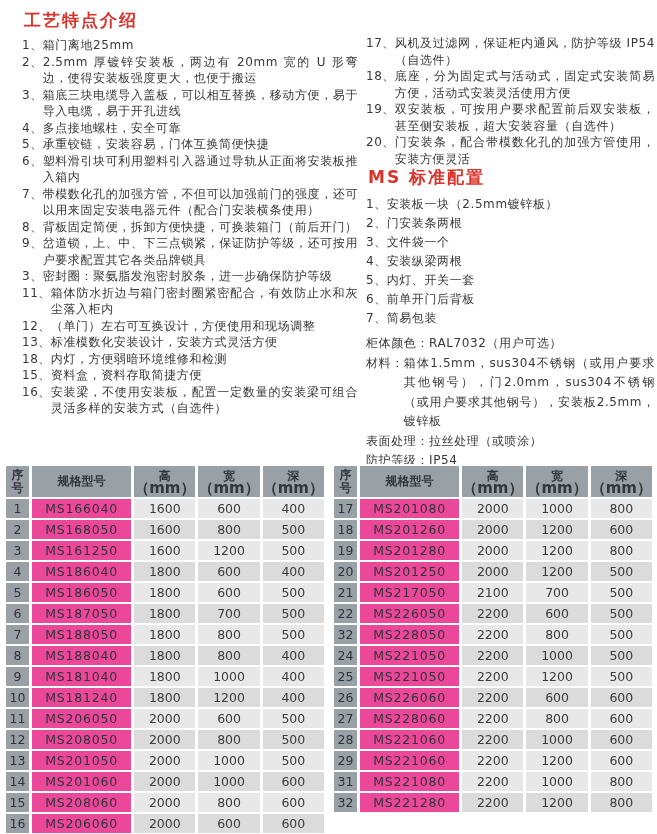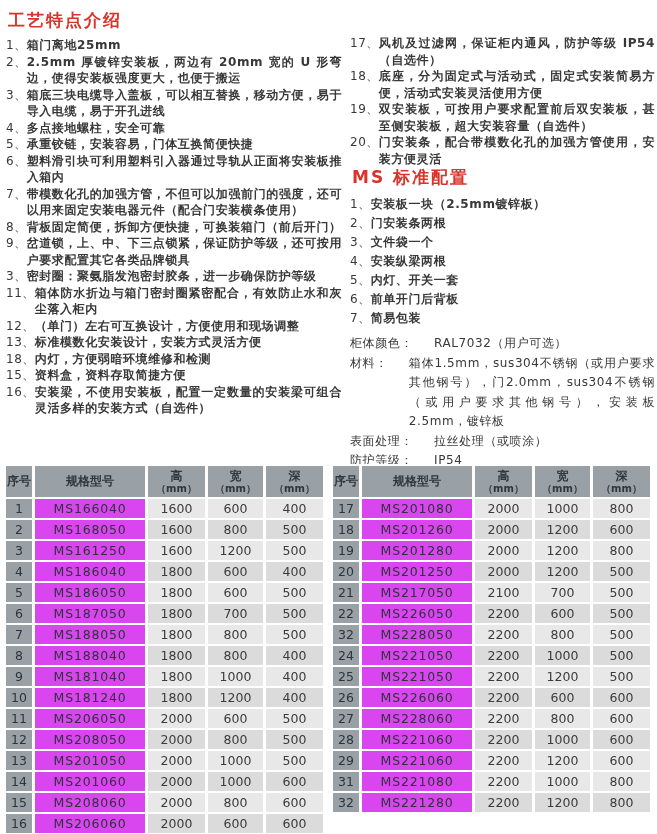--- a/index.html
+++ b/index.html
@@ -2,49 +2,49 @@
 <html><head>
 <meta charset="utf-8">
 <style>
   html,body{margin:0;padding:0;}
   body{
     width:657px;height:834px;background:#ffffff;
     font-family:"DejaVu Sans","Liberation Sans",sans-serif;
     color:#383838;-webkit-font-smoothing:antialiased;
   }
   .page{position:relative;width:657px;height:834px;overflow:hidden;background:#fff;}
-  .top{display:flex;padding:8px 2px 0 6px;height:462px;box-sizing:border-box;}
+  .top{display:flex;padding:8px 2px 0 22px;height:462px;box-sizing:border-box;}
   .colL{width:336px;box-sizing:border-box;}
   .colR{flex:1;box-sizing:border-box;padding-left:8px;}
   .heading{
     font-size:17px;font-weight:bold;color:#d8342c;
     letter-spacing:2px;margin:2px 0 7px 2px;line-height:20px;
   }
   .heading2{margin-top:0;margin-bottom:8px;}
   .list{font-size:12px;line-height:16.5px;}
   .li{display:flex;align-items:flex-start;}
   .li .num{flex:none;white-space:nowrap;letter-spacing:0.5px;}
-  .li .txt{flex:1;text-align:justify;letter-spacing:0.6px;font-weight:bold;}
+  .li .txt{flex:1;text-align:justify;letter-spacing:0.6px;}
   .rlistgap{padding-top:27px;}
   .ms .li{line-height:19px;}
   .specs{font-size:12px;line-height:19.5px;margin-top:6px;}
-  .spec{display:flex;align-items:flex-start;gap:21px;}
+  .spec{display:flex;align-items:flex-start;}
   .spec .lbl{flex:none;white-space:nowrap;letter-spacing:0.6px;}
   .spec .txt{flex:1;text-align:justify;letter-spacing:0.6px;}
   .tables{display:flex;padding:2px 2px 0 3px;gap:4px;}
   table{border-collapse:separate;border-spacing:3px 2px;background:#fff;table-layout:fixed;}
   th,td{padding:0;overflow:hidden;}
   th{
     background:#9aa1a6;color:#30363b;font-weight:bold;
     font-size:12px;line-height:13px;height:31px;text-align:center;vertical-align:middle;
   }
-  th .sub{display:block;font-size:10px;font-weight:bold;line-height:11px;}
+  th .sub{display:block;font-size:15px;font-weight:bold;line-height:11px;}
   td{height:19px;font-size:12.5px;text-align:center;vertical-align:middle;color:#3b3b3b;}
   td.seq{background:#9aa1a6;color:#2e3338;}
-  td.model{background:#d946ef;color:#2e333a;letter-spacing:0.8px;margin-left:40px;}
+  td.model{background:#ec4899;color:#2e333a;letter-spacing:0.8px;margin-left:40px;}
   tr.odd td.val{background:#e8e8e8;}
   tr.even td.val{background:#dbdbdb;}
 </style>
 </head>
 <body>
 
 <div class="page">
   <div class="top">
     <div class="colL">
       <div class="heading">工艺特点介绍</div>

